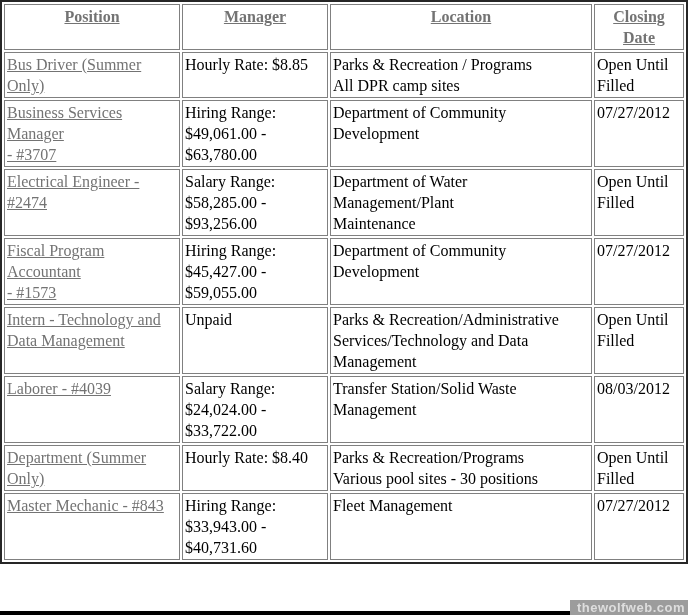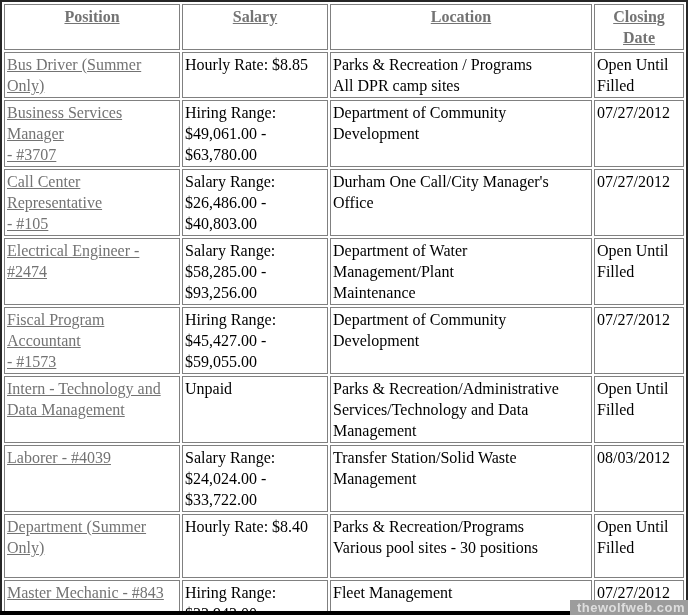--- a/index.html
+++ b/index.html
@@ -91,21 +91,21 @@
 <table class="jobs">
   <colgroup>
     <col class="c-position">
     <col class="c-salary">
     <col class="c-location">
     <col class="c-closing">
   </colgroup>
   <thead>
     <tr>
       <th><a class="hdr-link">Position</a></th>
-      <th><a class="hdr-link">Salary</a></th>
+      <th><a class="hdr-link">Manager</a></th>
       <th><a class="hdr-link">Location</a></th>
       <th><a class="hdr-link">Closing Date</a></th>
     </tr>
   </thead>
   <tbody>
   <tr>
     <td><a class="pos-link">Bus Driver (Summer Only)</a></td>
     <td>Hourly Rate: $8.85</td>
     <td>Parks &amp; Recreation / Programs
 All DPR camp sites</td>
@@ -116,29 +116,20 @@
   <tr>
     <td><a class="pos-link">Business Services Manager
 - #3707</a></td>
     <td>Hiring Range:
 $49,061.00 -
 $63,780.00</td>
     <td>Department of Community Development</td>
     <td>07/27/2012</td>
   </tr>
 
-  <tr>
-    <td><a class="pos-link">Call Center Representative
-- #105</a></td>
-    <td>Salary Range:
-$26,486.00 -
-$40,803.00</td>
-    <td>Durham One Call/City Manager's Office</td>
-    <td>07/27/2012</td>
-  </tr>
 
   <tr>
     <td><a class="pos-link">Electrical Engineer - #2474</a></td>
     <td>Salary Range:
 $58,285.00 -
 $93,256.00</td>
     <td>Department of Water Management/Plant
 Maintenance</td>
     <td>Open Until
 Filled</td>

